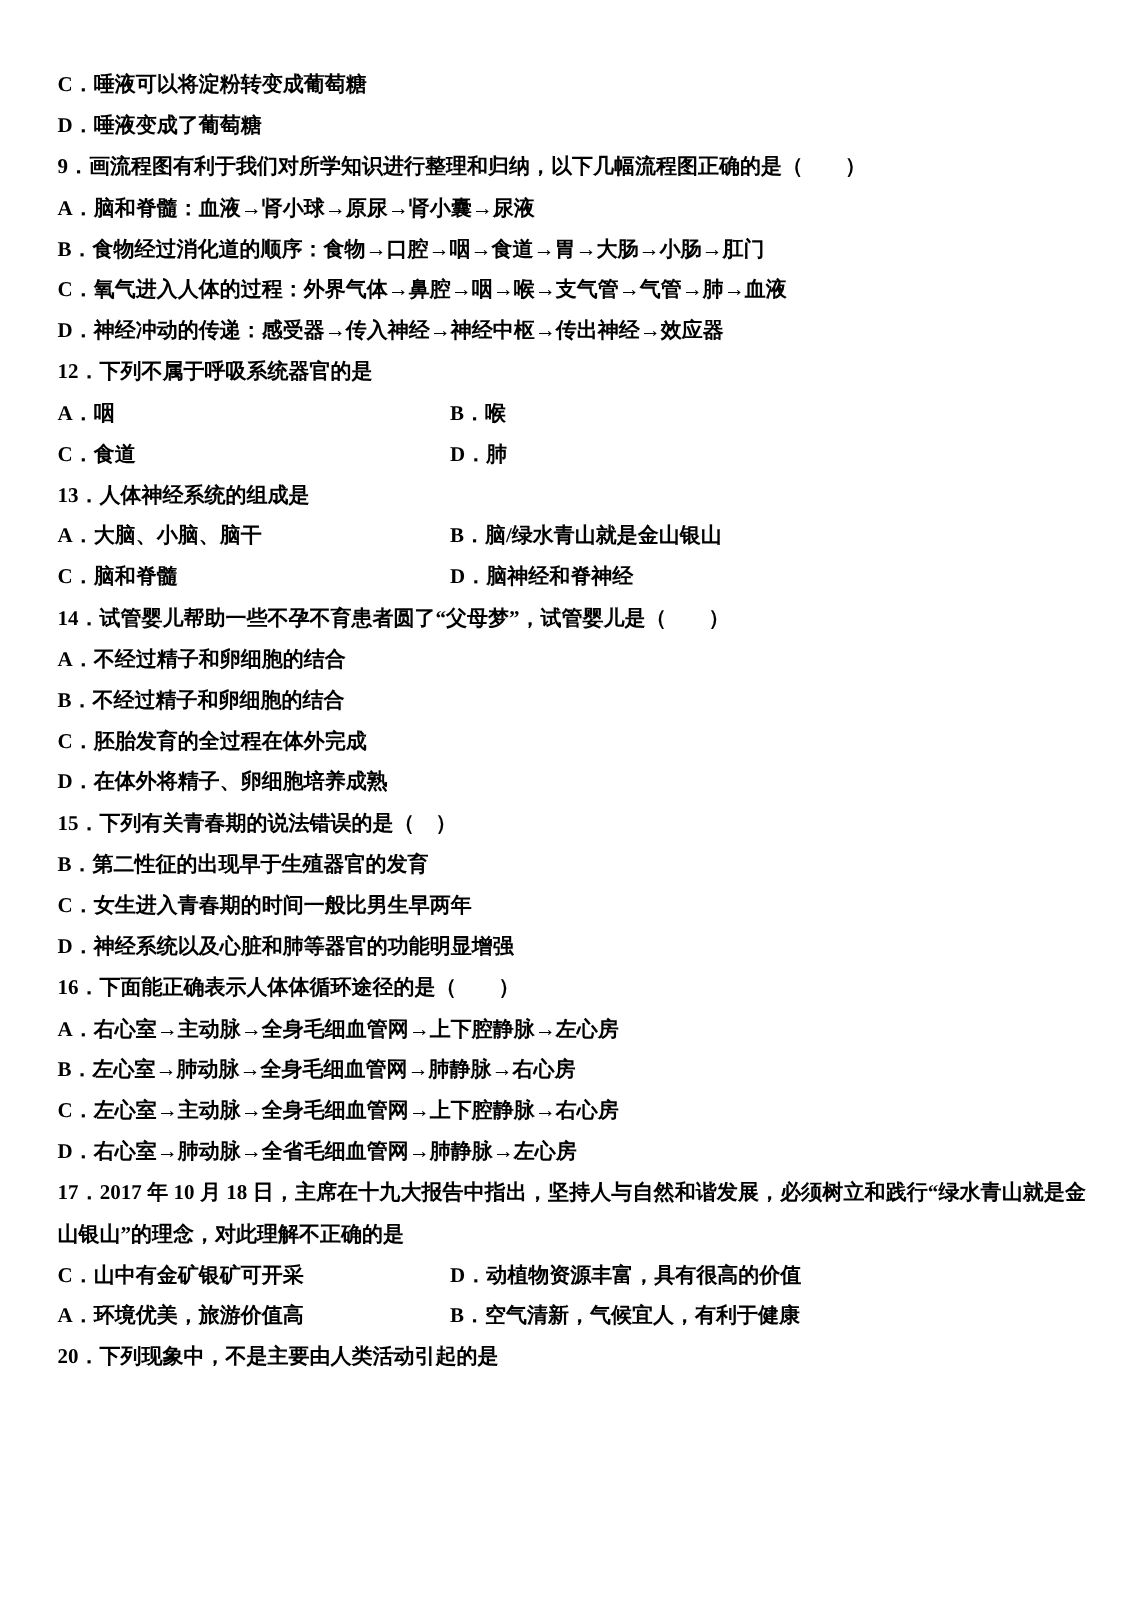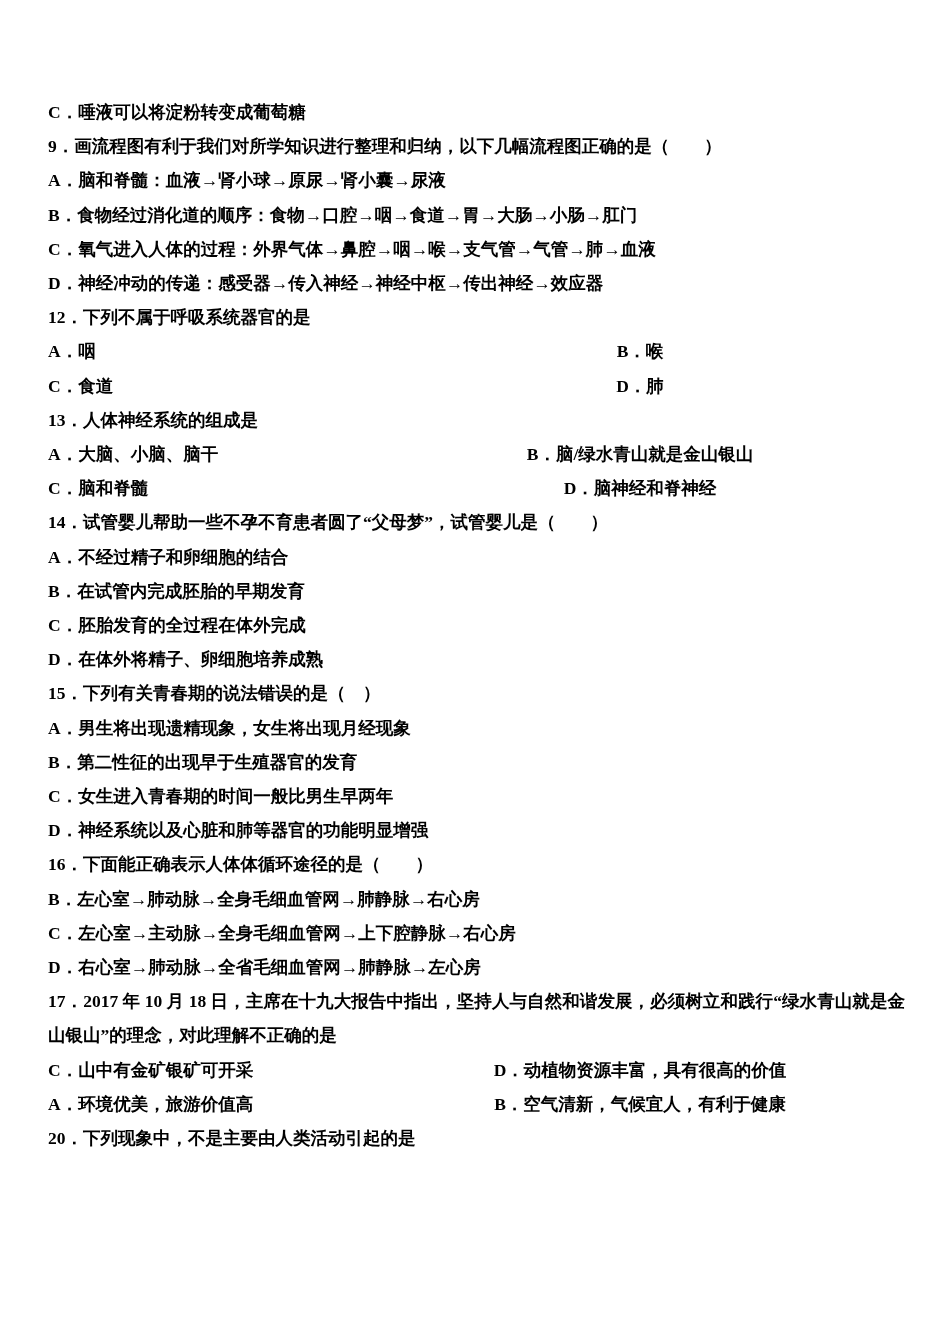--- a/index.html
+++ b/index.html
@@ -7,21 +7,21 @@
     padding: 0;
     background: #ffffff;
     width: 950px;
     height: 1344px;
     overflow: hidden;
   }
   .page {
     box-sizing: border-box;
     width: 950px;
     height: 1344px;
-    padding: 95px 45px 0 48px;
+    padding: 53px 45px 0 48px;
     background: #ffffff;
     color: #000000;
     font-family: "Liberation Serif", "DejaVu Serif", serif;
     font-weight: 700;
     font-size: 17.5px;
   }
   .line {
     line-height: 34.2px;
     text-align: justify;
     text-justify: inter-ideograph;
@@ -29,29 +29,29 @@
   .pair {
     display: flex;
     line-height: 34.2px;
   }
   .pair .col-left {
     width: 327px;
     flex: 0 0 327px;
   }
   .pair .col-right {
     flex: 1 1 auto;
-    text-align: center;
   }
 </style>
 </head>
 <body>
 
 <div class="page">
 
   <div class="line">C．唾液可以将淀粉转变成葡萄糖</div>
+  <div class="line">D．唾液变成了葡萄糖</div>
 
   <div class="line">9．画流程图有利于我们对所学知识进行整理和归纳，以下几幅流程图正确的是（　　）</div>
   <div class="line">A．脑和脊髓：血液→肾小球→原尿→肾小囊→尿液</div>
   <div class="line">B．食物经过消化道的顺序：食物→口腔→咽→食道→胃→大肠→小肠→肛门</div>
   <div class="line">C．氧气进入人体的过程：外界气体→鼻腔→咽→喉→支气管→气管→肺→血液</div>
   <div class="line">D．神经冲动的传递：感受器→传入神经→神经中枢→传出神经→效应器</div>
 
   <div class="line">12．下列不属于呼吸系统器官的是</div>
   <div class="pair">
     <span class="col-left">A．咽</span>
@@ -67,31 +67,31 @@
     <span class="col-left">A．大脑、小脑、脑干</span>
     <span class="col-right">B．脑/绿水青山就是金山银山</span>
   </div>
   <div class="pair">
     <span class="col-left">C．脑和脊髓</span>
     <span class="col-right">D．脑神经和脊神经</span>
   </div>
 
   <div class="line">14．试管婴儿帮助一些不孕不育患者圆了“父母梦”，试管婴儿是（　　）</div>
   <div class="line">A．不经过精子和卵细胞的结合</div>
-  <div class="line">B．在试管内完成胚胎的早期发育</div>
+  <div class="line">B．不经过精子和卵细胞的结合</div>
   <div class="line">C．胚胎发育的全过程在体外完成</div>
   <div class="line">D．在体外将精子、卵细胞培养成熟</div>
 
   <div class="line">15．下列有关青春期的说法错误的是（　）</div>
-  <div class="line">A．男生将出现遗精现象，女生将出现月经现象</div>
   <div class="line">B．第二性征的出现早于生殖器官的发育</div>
   <div class="line">C．女生进入青春期的时间一般比男生早两年</div>
   <div class="line">D．神经系统以及心脏和肺等器官的功能明显增强</div>
 
   <div class="line">16．下面能正确表示人体体循环途径的是（　　）</div>
+  <div class="line">A．右心室→主动脉→全身毛细血管网→上下腔静脉→左心房</div>
   <div class="line">B．左心室→肺动脉→全身毛细血管网→肺静脉→右心房</div>
   <div class="line">C．左心室→主动脉→全身毛细血管网→上下腔静脉→右心房</div>
   <div class="line">D．右心室→肺动脉→全省毛细血管网→肺静脉→左心房</div>
 
   <div class="line">17．2017 年 10 月 18 日，主席在十九大报告中指出，坚持人与自然和谐发展，必须树立和践行“绿水青山就是金山银山”的理念，对此理解不正确的是</div>
   <div class="pair">
     <span class="col-left">C．山中有金矿银矿可开采</span>
     <span class="col-right">D．动植物资源丰富，具有很高的价值</span>
   </div>
   <div class="pair">

